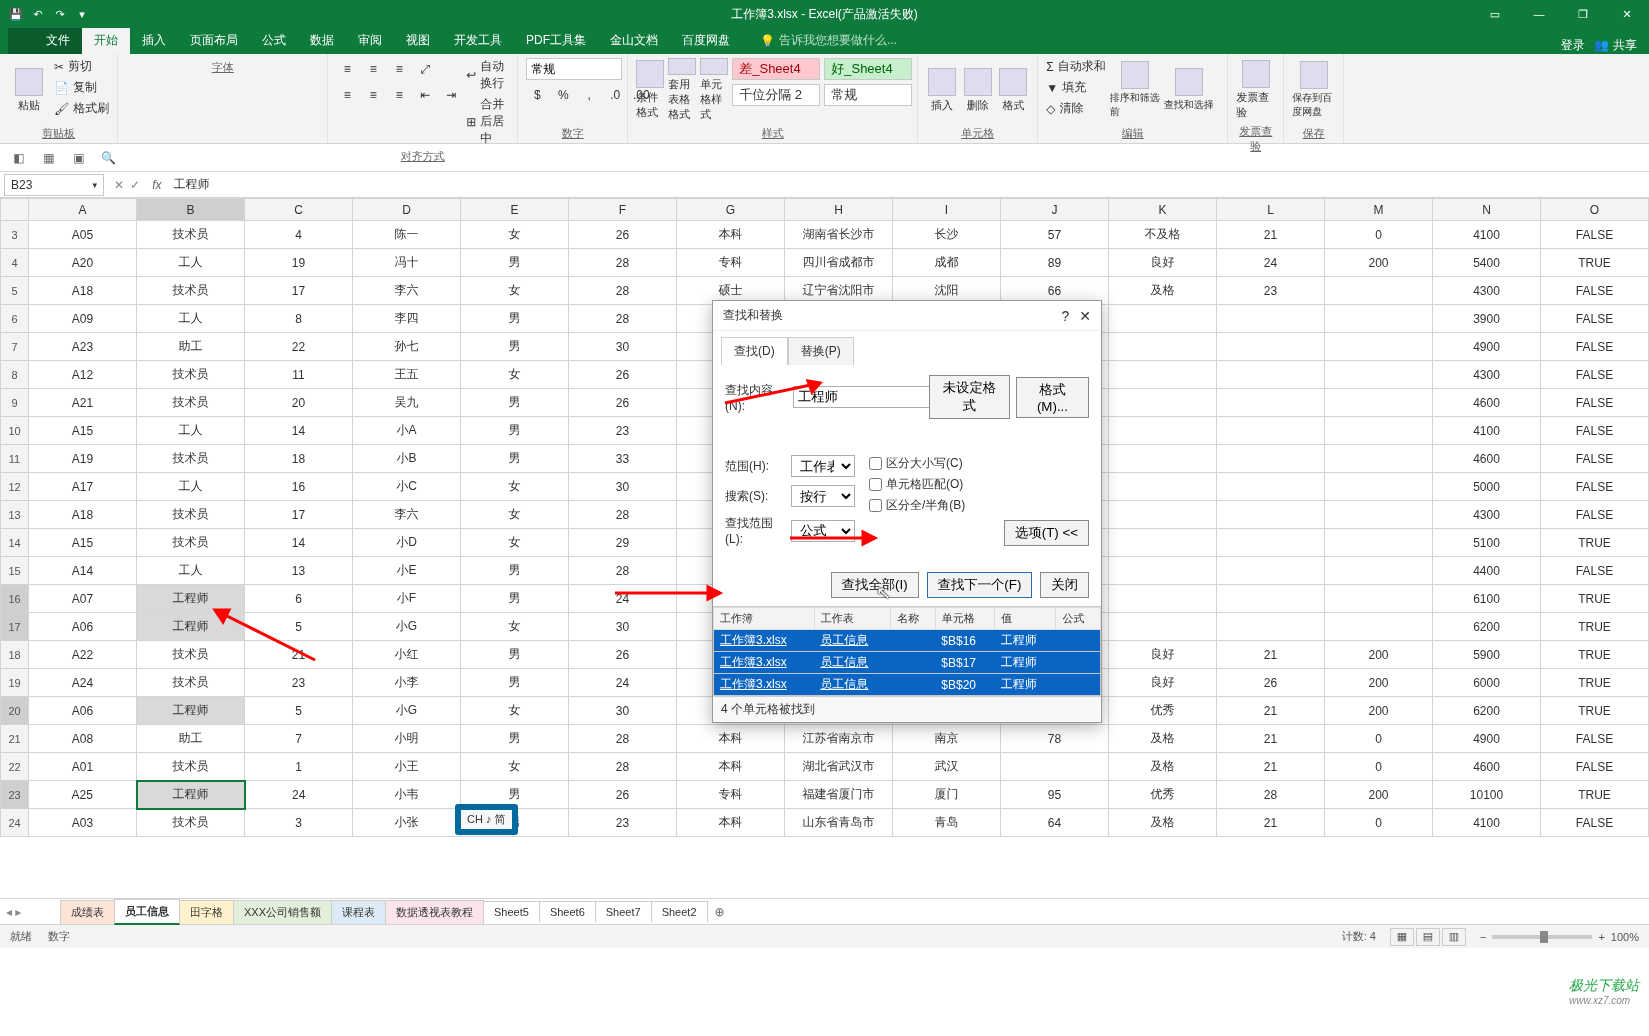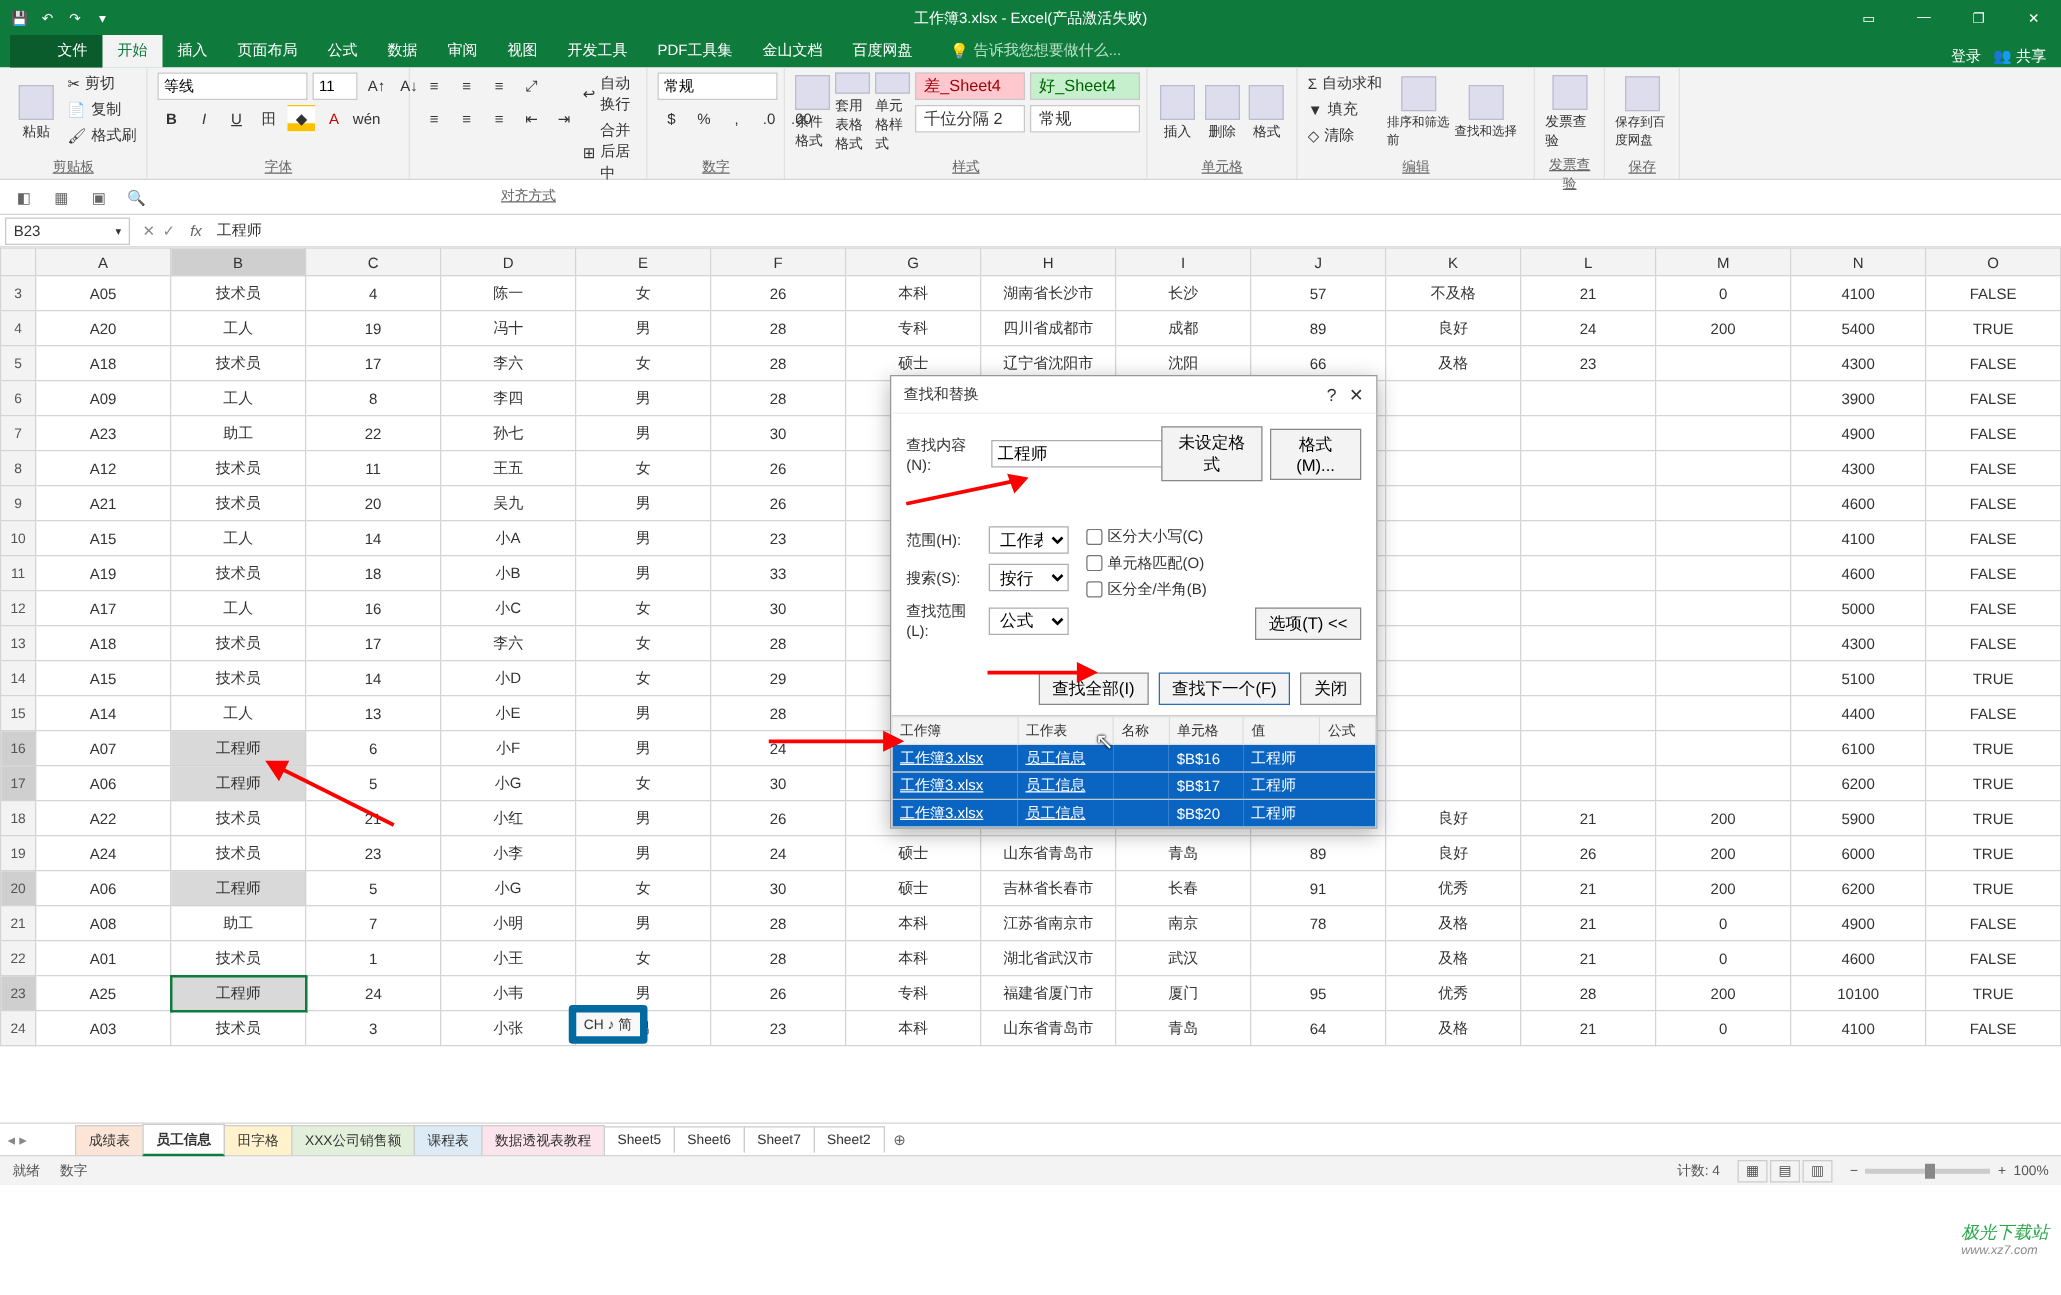--- a/index.html
+++ b/index.html
@@ -177,43 +177,20 @@
           </div>
         <div class="row">
             <span>🖌</span>
             <span>格式刷</span>
           </div>
       </div>
     </div>
     <div class="label">剪贴板</div>
   </div>
   <div class="group" style="width:210px">
-    <div class="controls col" style="width:100%">
-      <div class="row">
-          <input class="sel" style="width: 120px;" value="等线">
-          <input class="sel" style="width: 36px;" value="11">
-          <span class="smbtn">A↑</span>
-          <span class="smbtn">A↓</span>
-        </div>
-      <div class="row">
-        <span class="smbtn">
-            <b>B</b>
-          </span>
-        <span class="smbtn">
-            <i>I</i>
-          </span>
-        <span class="smbtn">
-            <u>U</u>
-          </span>
-        <span class="smbtn">田</span>
-        <span class="smbtn" style="background:linear-gradient(#fff 70%,#ffc000 70%)">◆</span>
-        <span class="smbtn" style="color:#c00">A</span>
-        <span class="smbtn">wén</span>
-      </div>
-    </div>
     <div class="label">字体</div>
   </div>
   <div class="group" style="width:190px">
     <div class="controls">
       <div class="col">
         <div class="row">
             <span class="smbtn">≡</span>
             <span class="smbtn">≡</span>
             <span class="smbtn">≡</span>
             <span class="smbtn">⤢</span>
@@ -820,20 +797,24 @@
   </div>
 </div>
 
 <div class="dialog">
   <div class="dtitle">
     <span>查找和替换</span>
     <div class="dtr">
         <span>?</span>
         <span>✕</span>
       </div>
+  </div>
+  <div class="dtabs">
+    <div class="dt active">查找(D)</div>
+    <div class="dt">替换(P)</div>
   </div>
   <div class="dbody">
     <div class="drow">
       <label>查找内容(N):</label>
       <div class="combo">
           <input type="text" value="工程师" style="">
           <div class="dd">▾</div>
         </div>
       <button class="btn">未设定格式</button>
       <button class="btn">格式(M)...</button>
@@ -906,20 +887,21 @@
           <tr class="sel">
             <td><a>工作簿3.xlsx</a></td>
             <td><a>员工信息</a></td>
             <td></td>
             <td>$B$20</td>
             <td>工程师</td>
             <td></td>
           </tr>
         </tbody>
       </table>
+    <div class="rstatus">4 个单元格被找到</div>
   </div>
 </div>
 
 <div class="arrow" style="left:720px; top:378px; width:120px; height:30px;">
 <svg width="120" height="30">
       <line x1="5" y1="25" x2="100" y2="5"></line>
       <polygon points="100,5 88,3 92,14"></polygon>
     </svg></div>
 <div class="arrow" style="left:785px; top:528px; width:100px; height:20px;">
 <svg width="100" height="20">

